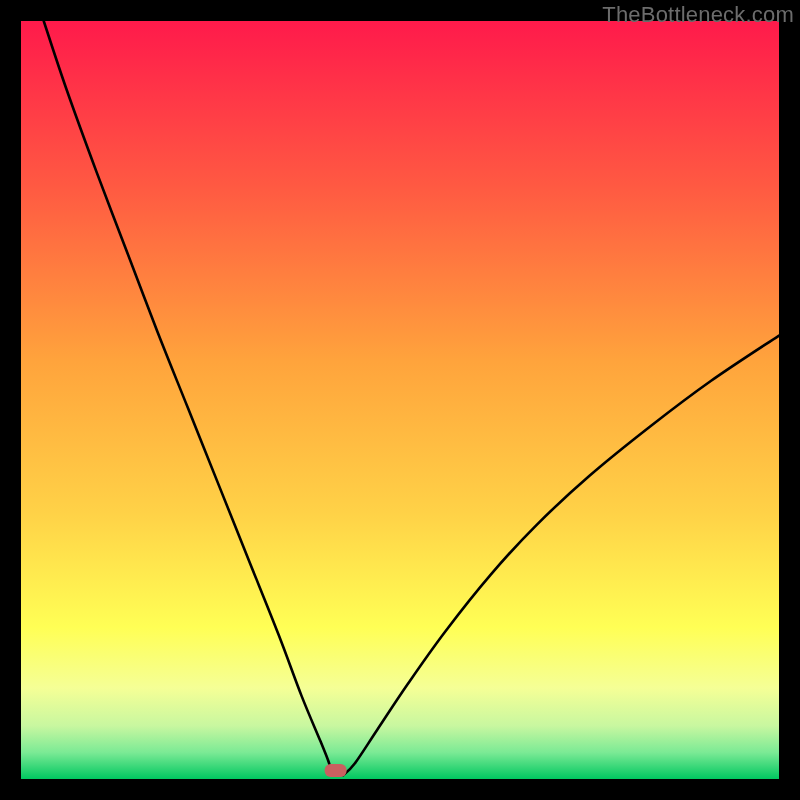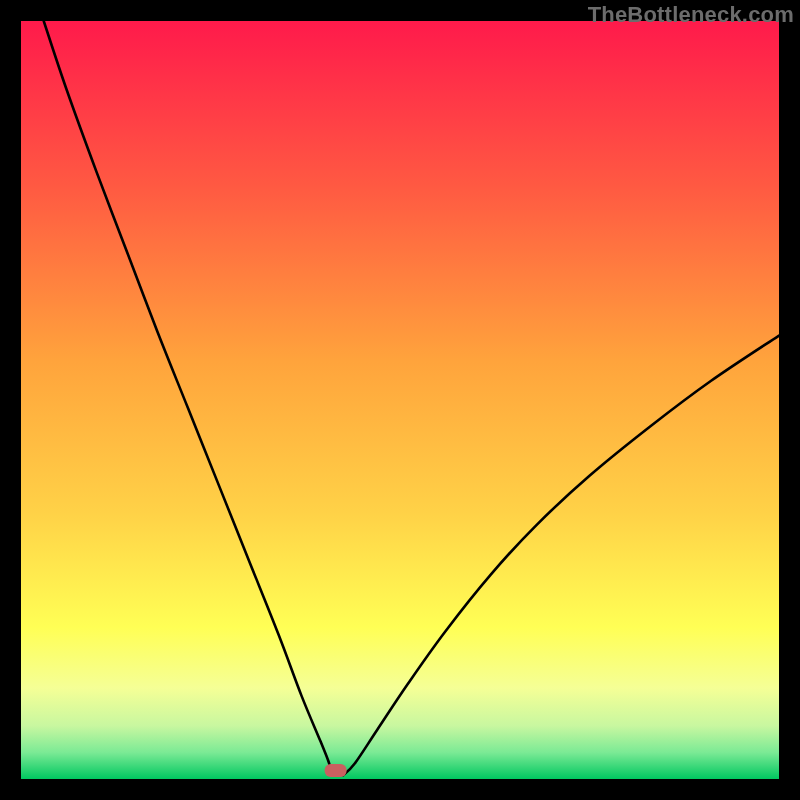--- a/index.html
+++ b/index.html
@@ -26,21 +26,21 @@
     width: 758px;
     height: 758px;
   }
   .watermark {
     position: absolute;
     top: 2px;
     right: 6px;
     color: #6c6c6c;
     font-size: 22px;
     letter-spacing: 0.2px;
-    font-weight: 700;
+    font-weight: 400;
     user-select: none;
   }
   svg { display: block; }
 </style>
 </head>
 <body>
 
 <div class="frame">
   <svg class="plot" viewBox="0 0 758 758" preserveAspectRatio="none">
     <defs>

